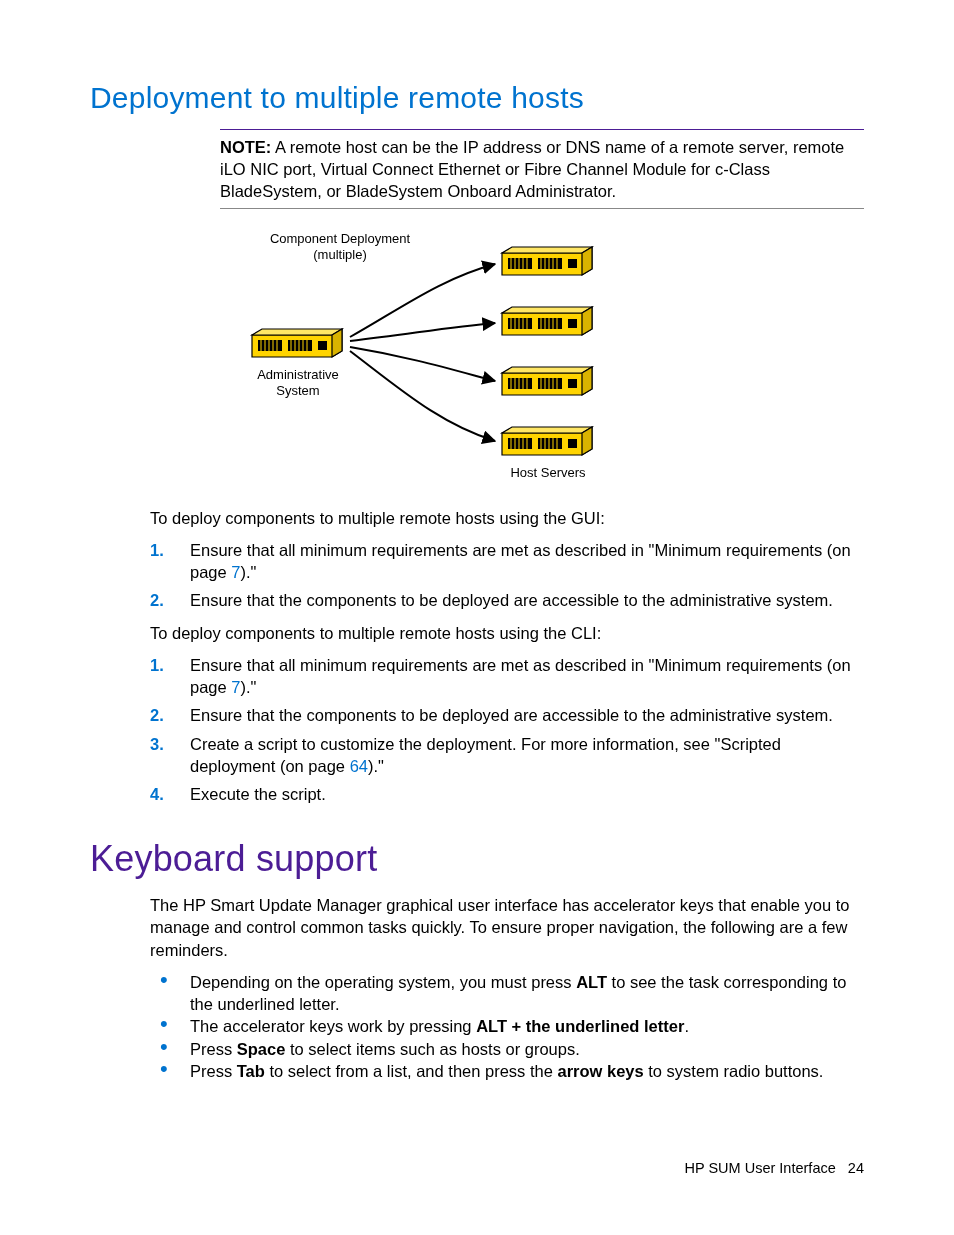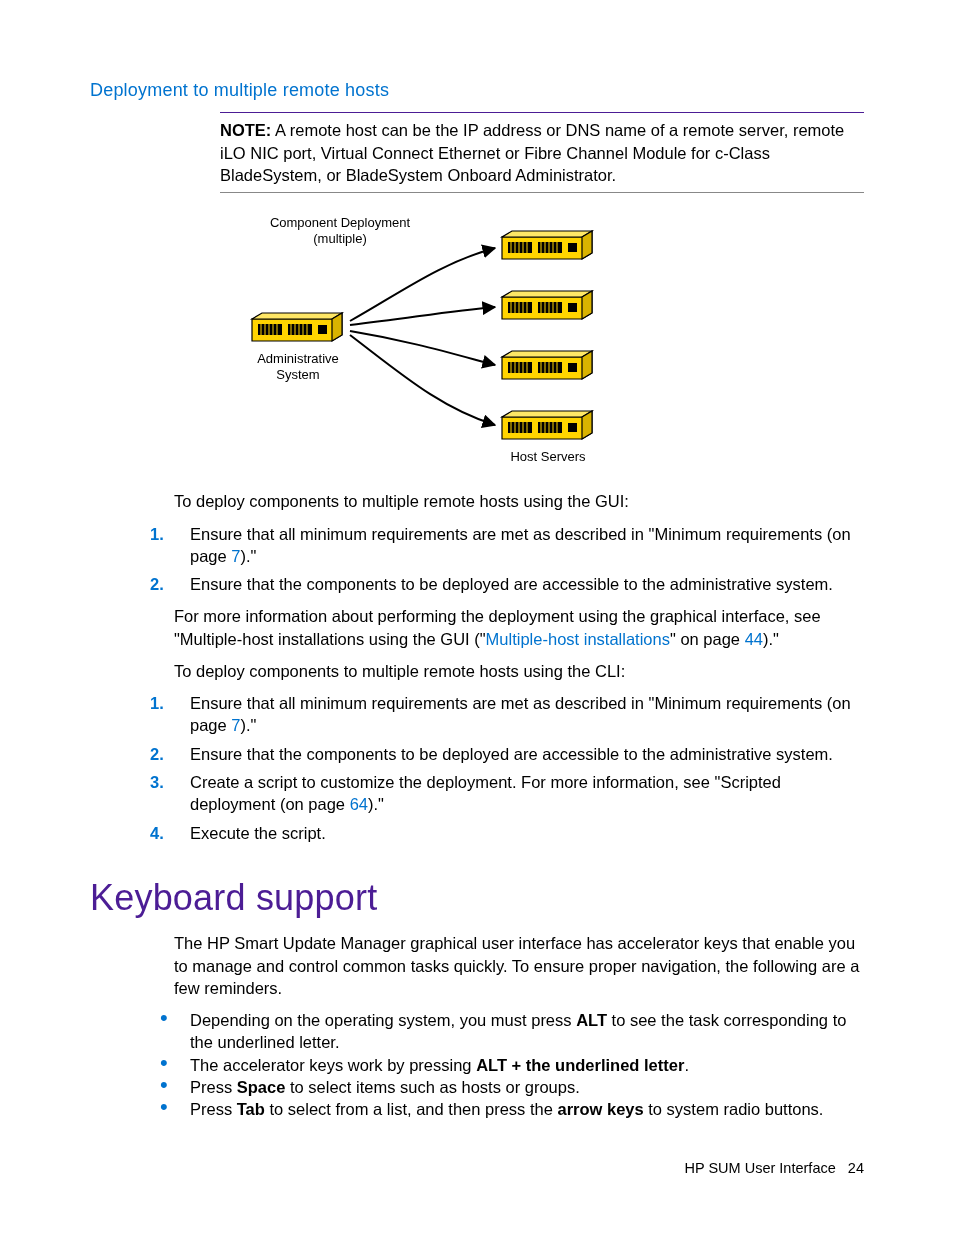--- a/index.html
+++ b/index.html
@@ -15,21 +15,21 @@
   .page {
     width: 954px;
     height: 1235px;
     position: relative;
     box-sizing: border-box;
     padding: 78px 90px 0 90px;
   }
   h2.section {
     font-weight: 400;
     color: #0073cf;
-    font-size: 18px;
+    font-size: 30px;
     margin: 0 0 10px 0;
     letter-spacing: 0.2px;
   }
   h1.bigsection {
     font-weight: 400;
     color: #4c1d95;
     font-size: 36px;
     margin: 30px 0 10px 0;
     letter-spacing: 0.2px;
   }
@@ -40,21 +40,21 @@
     padding: 6px 0 6px 0;
     margin-bottom: 8px;
   }
   .note-label { font-weight: 700; }
   .diagram {
     margin-left: 80px;
     margin-top: 20px;
     margin-bottom: 12px;
   }
   p.body {
-    margin: 10px 0 10px 84px;
+    margin: 10px 0 10px 60px;
   }
   ol.numlist {
     list-style: none;
     margin: 6px 0 6px 60px;
     padding: 0;
   }
   ol.numlist > li {
     position: relative;
     padding-left: 40px;
     margin: 6px 0;
@@ -164,23 +164,20 @@
     <li>
       <span class="num">1.</span>
       <span>Ensure that all minimum requirements are met as described in "Minimum requirements (on page </span><a href="#" class="link">7</a><span>)."</span>
     </li>
     <li>
       <span class="num">2.</span>
       <span>Ensure that the components to be deployed are accessible to the administrative system.</span>
     </li>
   </ol>
 
-  <p class="body">
-    <span>For more information about performing the deployment using the graphical interface, see "Multiple-host installations using the GUI ("</span><a href="#" class="link">Multiple-host installations</a><span>" on page </span><a href="#" class="link">44</a><span>)."</span>
-  </p>
 
   <p class="body">To deploy components to multiple remote hosts using the CLI:</p>
 
   <ol class="numlist">
     <li>
       <span class="num">1.</span>
       <span>Ensure that all minimum requirements are met as described in "Minimum requirements (on page </span><a href="#" class="link">7</a><span>)."</span>
     </li>
     <li>
       <span class="num">2.</span>

